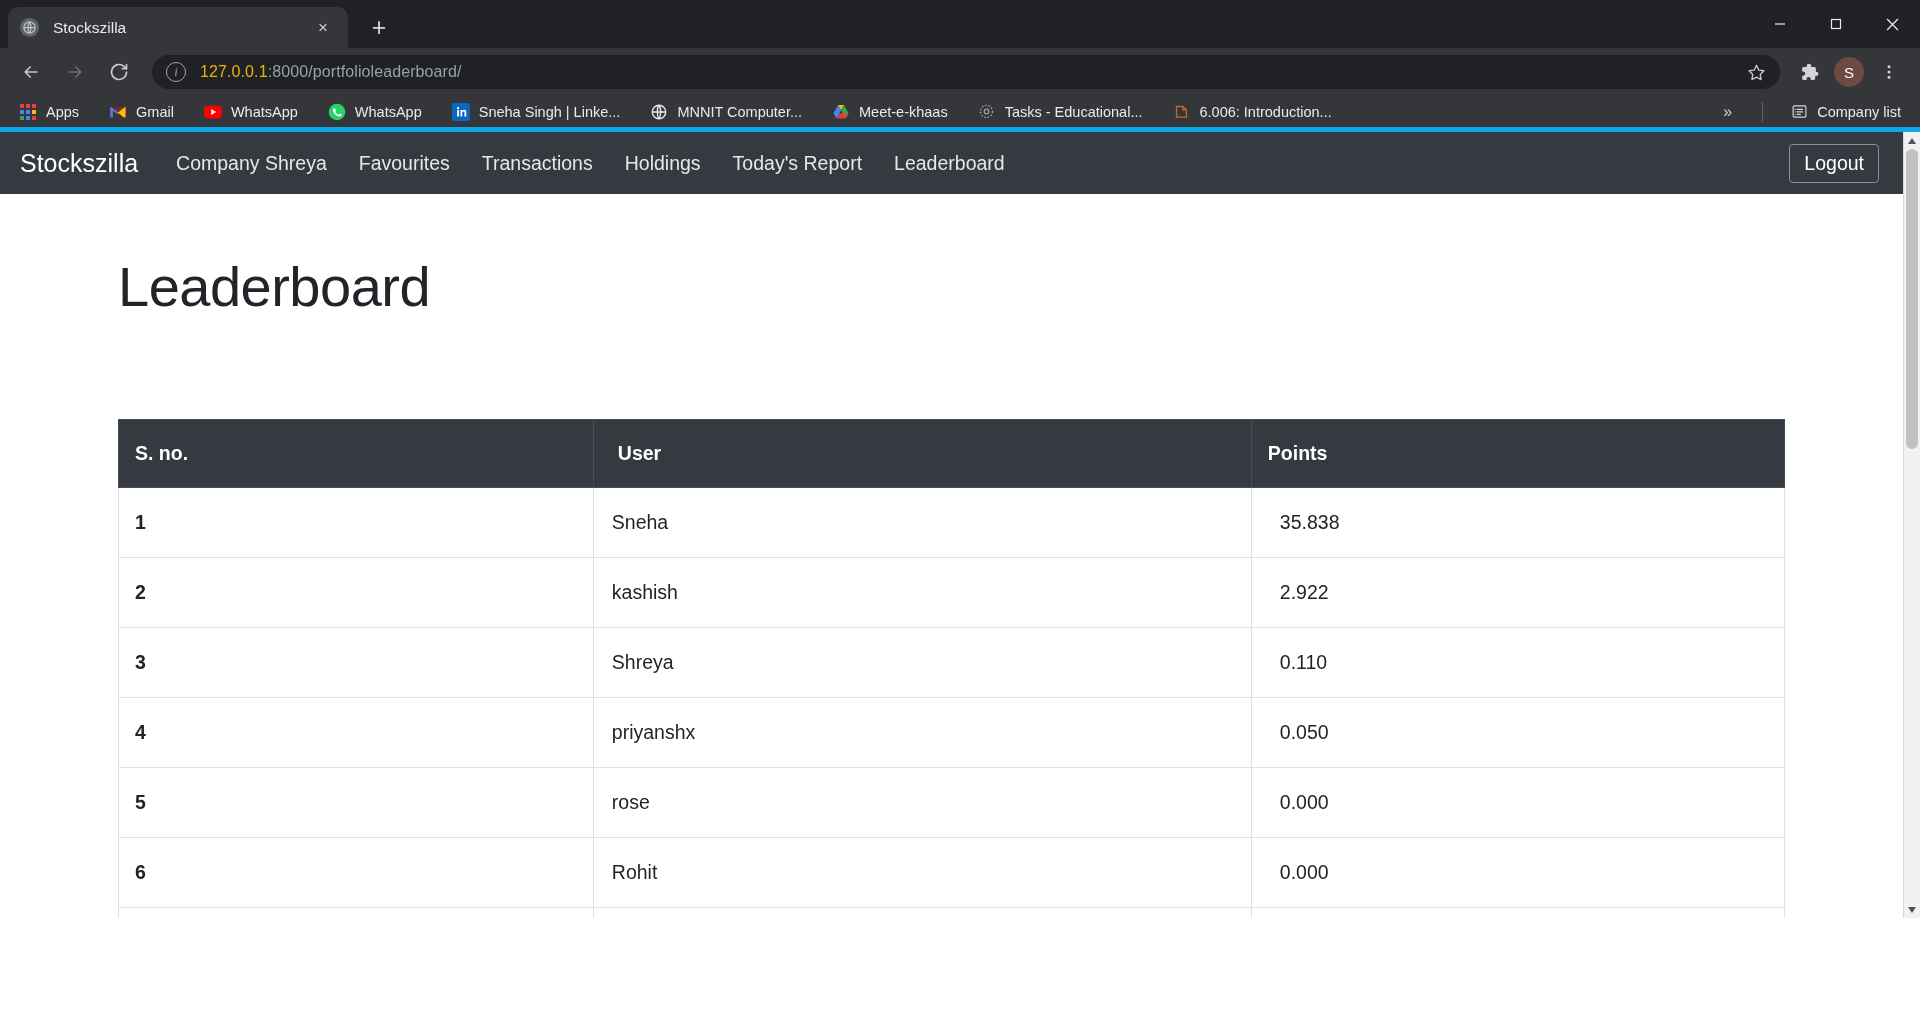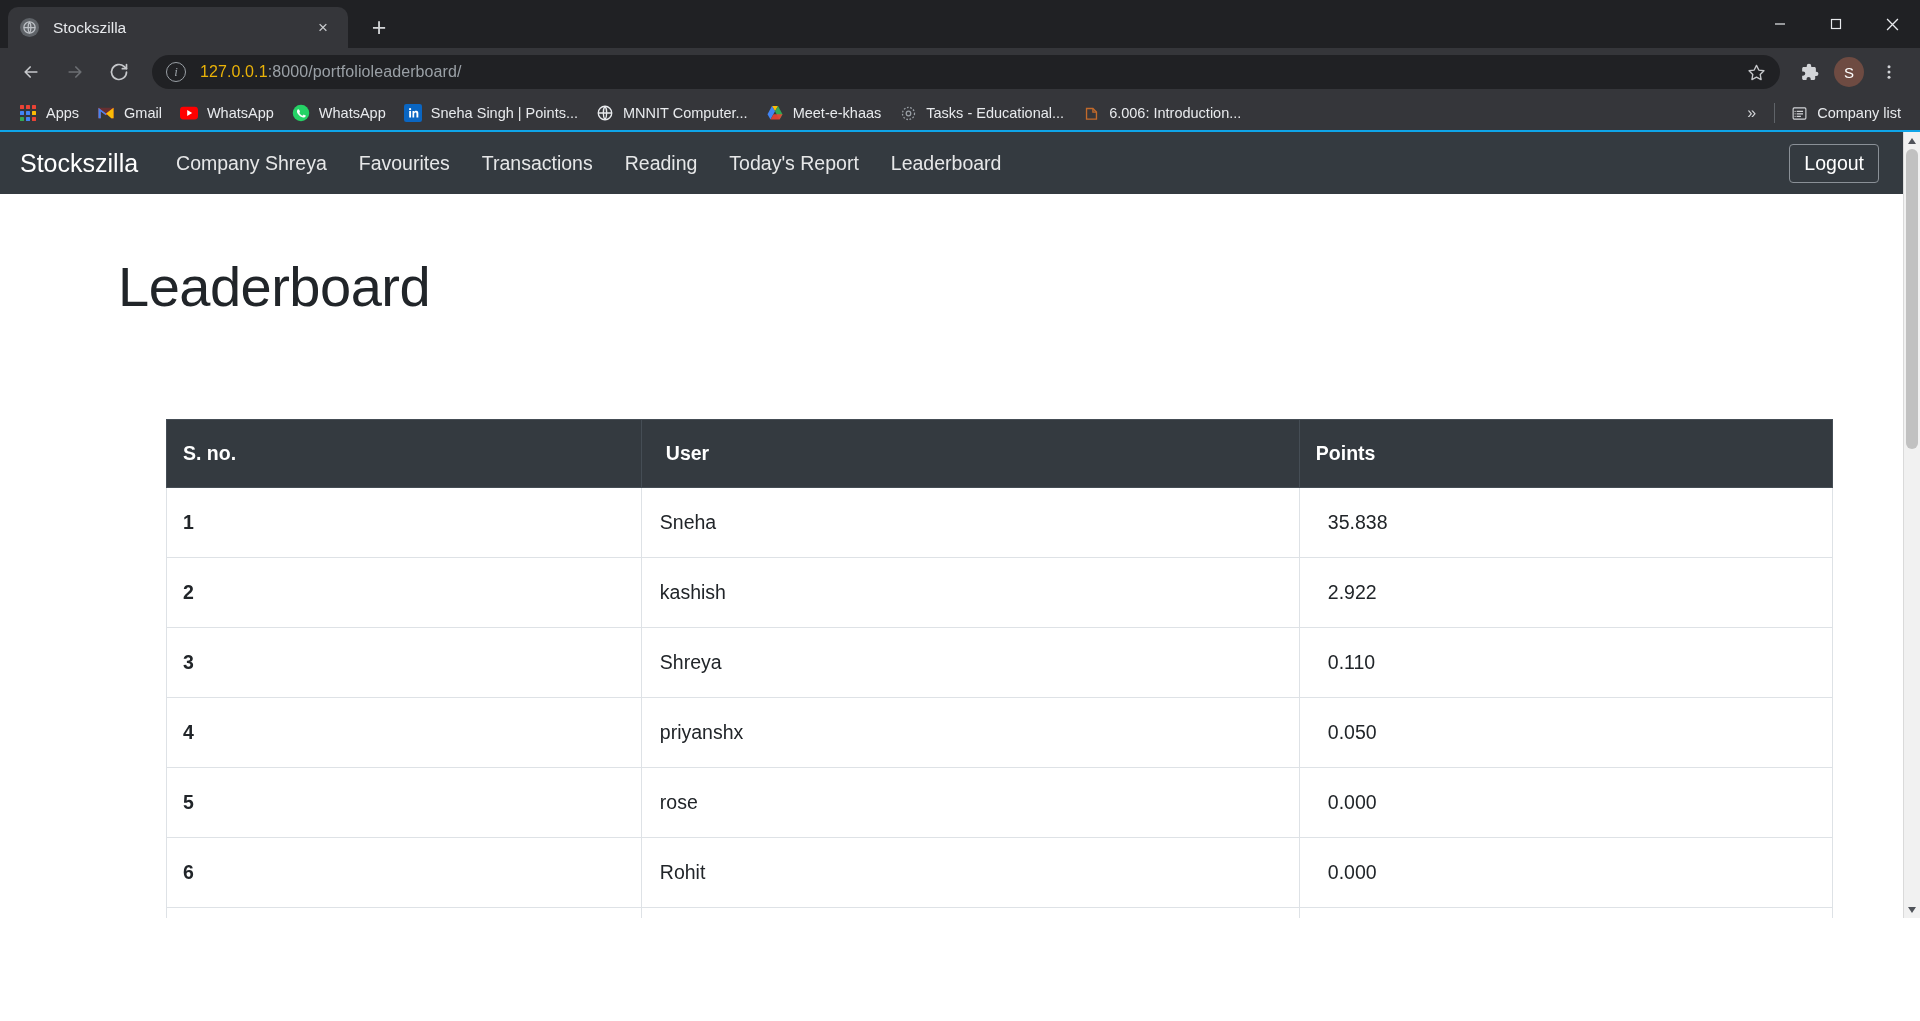--- a/index.html
+++ b/index.html
@@ -97,21 +97,22 @@
     width: 30px; height: 30px; border-radius: 50%;
     background: #6e4b42; color: #ffffff;
     display: flex; align-items: center; justify-content: center;
     font-size: 15px; margin: 0 6px; flex: none;
   }
 
   
   .bookmarks {
     height: 36px; background: #35363a;
     display: flex; align-items: center; padding: 0 10px;
-    border-bottom: 2px solid #0ea5e9;
+    border-bottom: 5px solid #0ea5e9;
+    gap: 12px;
   }
   .bm {
     display: flex; align-items: center; height: 28px;
     padding: 0 9px; border-radius: 4px; flex: none;
   }
   .bm-label {
     color: #e8eaed; font-size: 14.5px; margin-left: 9px;
     white-space: nowrap; max-width: 150px;
     overflow: hidden; text-overflow: ellipsis;
   }
@@ -151,21 +152,21 @@
     margin-right: 4px;
   }
 
   .content { padding: 0 0 0 0; }
   .page-title {
     font-size: 56px; font-weight: 400; color: #212529;
     margin: 60px 0 0 118px; letter-spacing: -.5px;
   }
 
   .table-wrap { margin: 100px 118px 0 118px; }
-  table { width: 100%; border-collapse: collapse; table-layout: fixed; margin-left: 48px; }
+  table { width: 100%; border-collapse: collapse; table-layout: fixed; }
   thead th {
     background: #343a40; color: #ffffff;
     font-size: 19.5px; font-weight: 700; text-align: left;
     padding: 22px 14px; border: 1px solid #454d55;
   }
   thead th:first-child { width: 28.5%; padding-left: 16px; }
   thead th:nth-child(2) { width: 39.5%; padding-left: 24px; }
   thead th:nth-child(3) { padding-left: 16px; }
   tbody td {
     font-size: 19.5px; color: #212529;
@@ -324,21 +325,21 @@
       <span class="bm-label">WhatsApp</span>
     </div>
 
     <div class="bm">
       <span class="bm-ico">
         <svg width="18" height="18" viewBox="0 0 24 24">
             <rect width="24" height="24" rx="3" fill="#0a66c2"></rect>
             <path d="M6.9 9.3h2.5V18H6.9zM8.1 5.4a1.5 1.5 0 1 1 0 3 1.5 1.5 0 0 1 0-3zM11.3 9.3h2.4v1.2c.4-.7 1.3-1.4 2.6-1.4 2.2 0 2.8 1.4 2.8 3.5V18h-2.5v-4.8c0-1.1-.4-1.8-1.4-1.8-.8 0-1.3.5-1.5 1.1-.1.2-.1.5-.1.8V18h-2.3z" fill="#fff"></path>
           </svg>
       </span>
-      <span class="bm-label">Sneha Singh | Points...</span>
+      <span class="bm-label">Sneha Singh | Linke...</span>
     </div>
 
     <div class="bm">
       <span class="bm-ico">
         <svg width="18" height="18" viewBox="0 0 24 24" fill="none" stroke="#e8eaed" stroke-width="1.8">
             <circle cx="12" cy="12" r="9"></circle>
             <path d="M3 12h18M12 3c3 3.5 3 14 0 18M12 3c-3 3.5-3 14 0 18"></path>
           </svg>
       </span>
       <span class="bm-label">MNNIT Computer...</span>
@@ -396,21 +397,21 @@
 
   <div class="viewport">
     <div class="page">
 
       <div class="navbar">
         <span class="brand">Stockszilla</span>
         <div class="nav-links">
           <a class="nav-link">Company Shreya</a>
           <a class="nav-link">Favourites</a>
           <a class="nav-link">Transactions</a>
-          <a class="nav-link">Reading</a>
+          <a class="nav-link">Holdings</a>
           <a class="nav-link">Today's Report</a>
           <a class="nav-link">Leaderboard</a>
         </div>
         <div class="nav-spacer"></div>
         <button class="logout-btn">Logout</button>
       </div>
 
       <div class="content">
         <h1 class="page-title">Leaderboard</h1>
 

